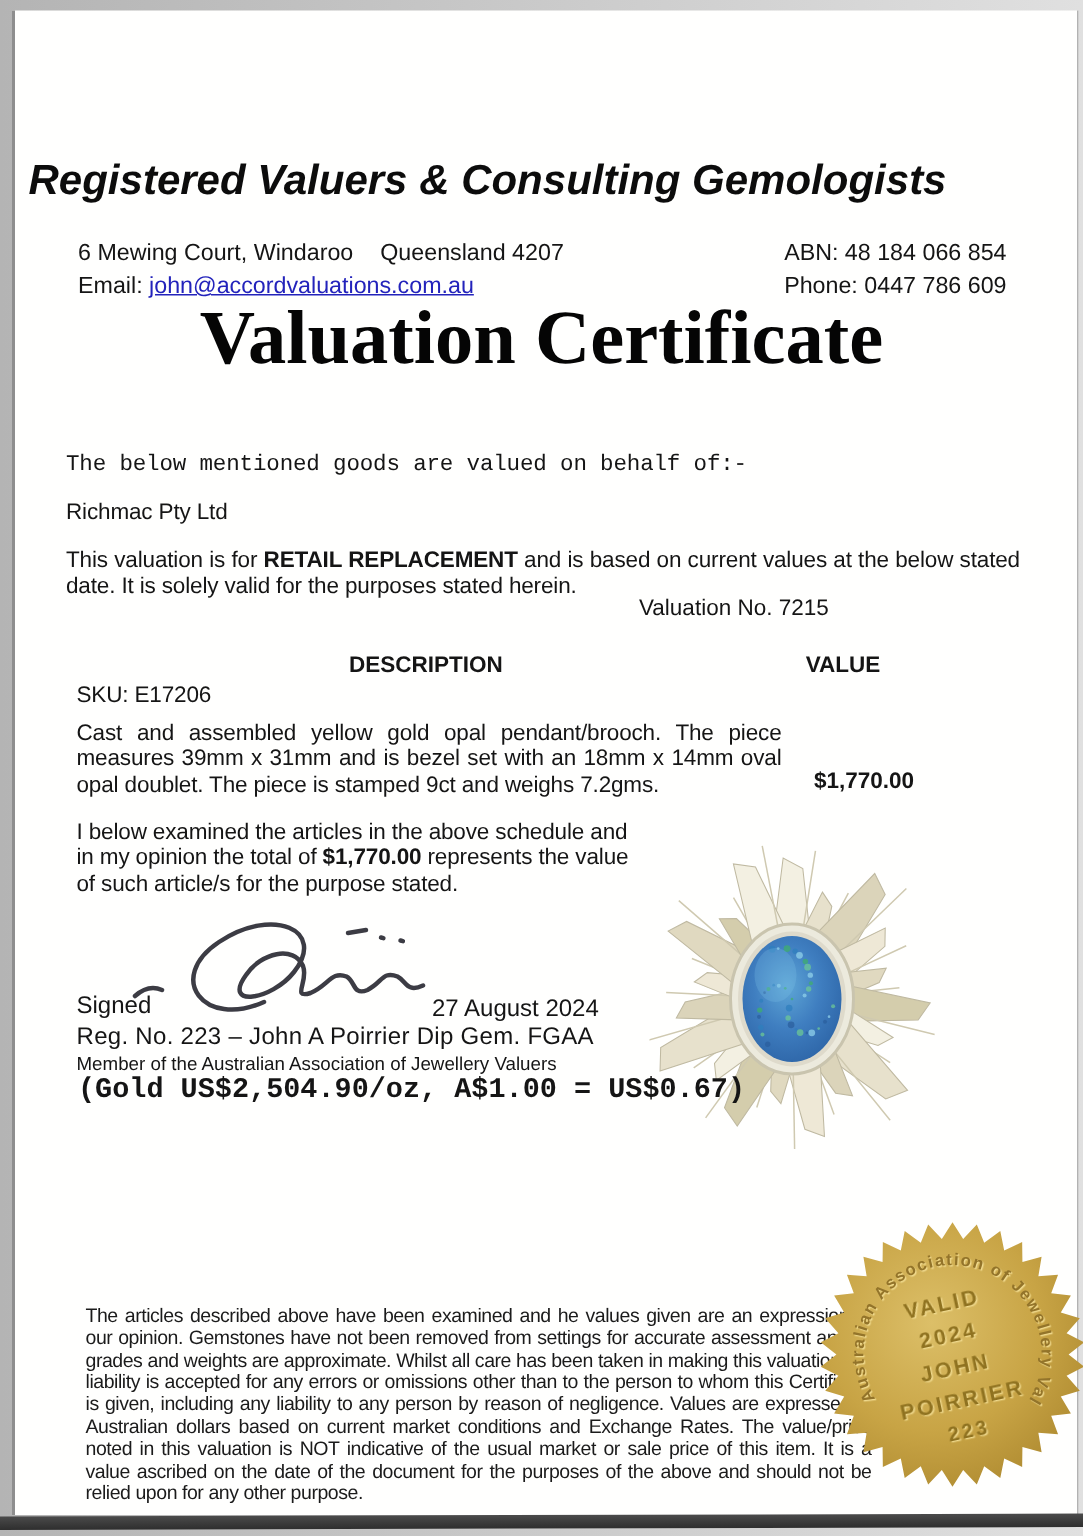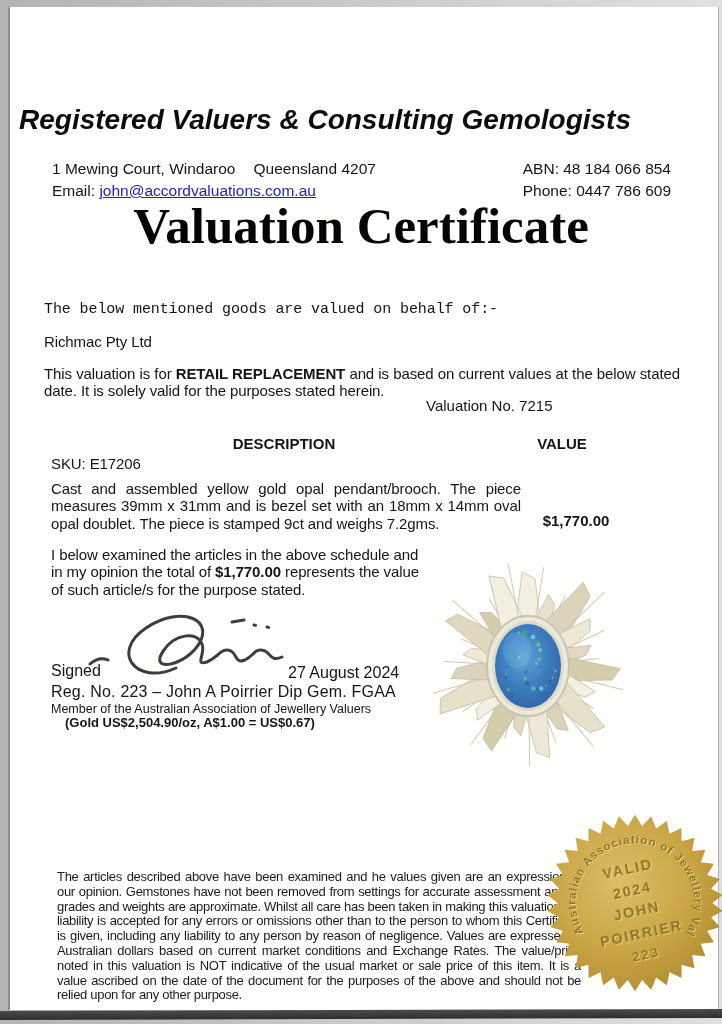--- a/index.html
+++ b/index.html
@@ -35,36 +35,36 @@
   .sku{left:51px;top:455px;}
   .desc{left:51px;top:480px;width:470px;}
   .value-amt{left:518px;top:512px;width:116px;text-align:center;font-weight:bold;font-size:15px;}
   .opinion{left:51px;top:546px;width:376px;}
   .pendant{left:433px;top:554px;}
   .sig{left:84px;top:610px;}
   .signed{left:51px;top:662px;font-size:16px;}
   .sig-date{left:288px;top:664px;font-size:16px;text-align:right;}
   .reg{left:51px;top:683px;font-size:16px;letter-spacing:0.2px;}
   .member{left:51px;top:702px;font-size:12.5px;}
-  .goldrate{left:65px;top:715px;font-size:13px;font-weight:bold;}
+  .goldrate{left:52px;top:715px;font-size:19px;font-weight:bold;font-family:Liberation Mono, monospace;}
   .disclaimer{left:21px;top:870px;width:524px;font-size:13px;line-height:14.8px;
         letter-spacing:-0.3px;text-align:justify;color:#1b1b1b;margin-left:36px;}
   .seal{left:545px;top:812px;}
 </style>
 </head>
 <body>
 
 <div class="scan">
   <div class="page"></div>
   <div class="bottom-dark"></div>
 
   <div class="abs tagline">Registered Valuers &amp; Consulting Gemologists</div>
 
   <div class="abs contact contact-left">
-    <div><span>1 Mewing Court, Windaroo</span><span class="addr-gap"></span><span>Queensland 4207</span></div>
+    <div><span>6 Mewing Court, Windaroo</span><span class="addr-gap"></span><span>Queensland 4207</span></div>
     <div><span>Email:</span> <a href="#" class="email">john@accordvaluations.com.au</a></div>
   </div>
   <div class="abs contact contact-right">
     <div>ABN: 48 184 066 854</div>
     <div>Phone: 0447 786 609</div>
   </div>
 
   <div class="abs cert-title">Valuation Certificate</div>
 
   <div class="abs body-txt intro">The below mentioned goods are valued on behalf of:-</div>

